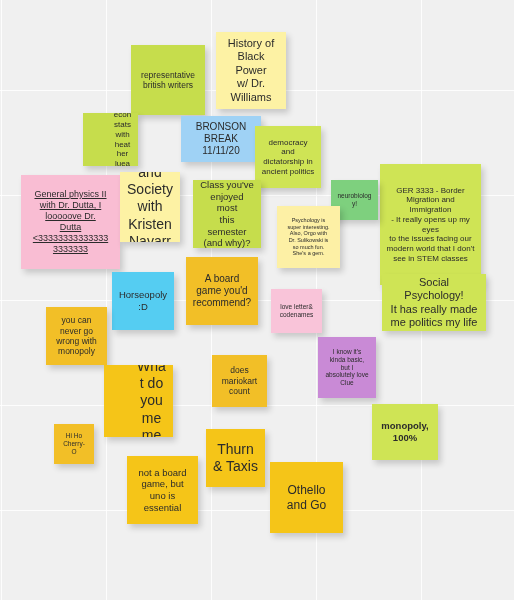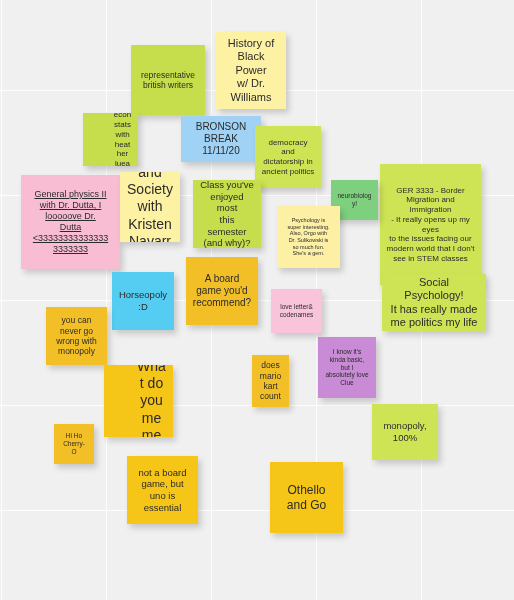--- a/index.html
+++ b/index.html
@@ -105,30 +105,32 @@
 me politics my life</span></div>
     <div class="note" style="left: 46px; top: 307px; width: 61px; height: 58px; background-color: rgb(242, 191, 39); font-size: 8.5px;"><span>you can
 never go
 wrong with
 monopoly</span></div>
     <div class="note" style="left: 318px; top: 337px; width: 58px; height: 61px; background-color: rgb(201, 138, 214); font-size: 6.5px;"><span>I know it's
 kinda basic,
 but I
 absolutely love
 Clue</span></div>
-    <div class="note" style="left: 212px; top: 355px; width: 37px; height: 52px; background-color: rgb(242, 191, 39); font-size: 8.5px; margin-left: 40px;"><span>does
+    <div class="note" style="left: 212px; top: 355px; width: 55px; height: 52px; background-color: rgb(242, 191, 39); font-size: 8.5px;"><span>does
 mariokart
 count</span></div>
     <div class="note" style="left: 104px; top: 365px; width: 69px; height: 72px; background-color: rgb(245, 197, 24); font-size: 14px; padding-left: 32px;"><span>What do
 you
 meme</span></div>
-    <div class="note" style="left: 372px; top: 404px; width: 66px; height: 56px; background-color: rgb(207, 228, 85); font-size: 9.5px;"><span>monopoly,
+    <div class="note" style="left: 372px; top: 404px; width: 66px; height: 56px; background-color: rgb(207, 228, 85); font-size: 9.5px; font-weight: bold;"><span>monopoly,
 100%</span></div>
     <div class="note" style="left: 54px; top: 424px; width: 40px; height: 40px; background-color: rgb(242, 191, 39); font-size: 6.5px;"><span>Hi Ho
 Cherry-
 O</span></div>
+    <div class="note" style="left: 206px; top: 429px; width: 59px; height: 58px; background-color: rgb(245, 197, 24); font-size: 14px;"><span>Thurn
+&amp; Taxis</span></div>
     <div class="note" style="left: 270px; top: 441px; width: 73px; height: 71px; background-color: rgb(245, 197, 24); font-size: 12px; margin-top: 21px;"><span>Othello
 and Go</span></div>
     <div class="note" style="left: 127px; top: 456px; width: 71px; height: 68px; background-color: rgb(245, 197, 24); font-size: 9.5px;"><span>not a board
 game, but
 uno is
 essential</span></div>
   </div>
 
 </body></html>

